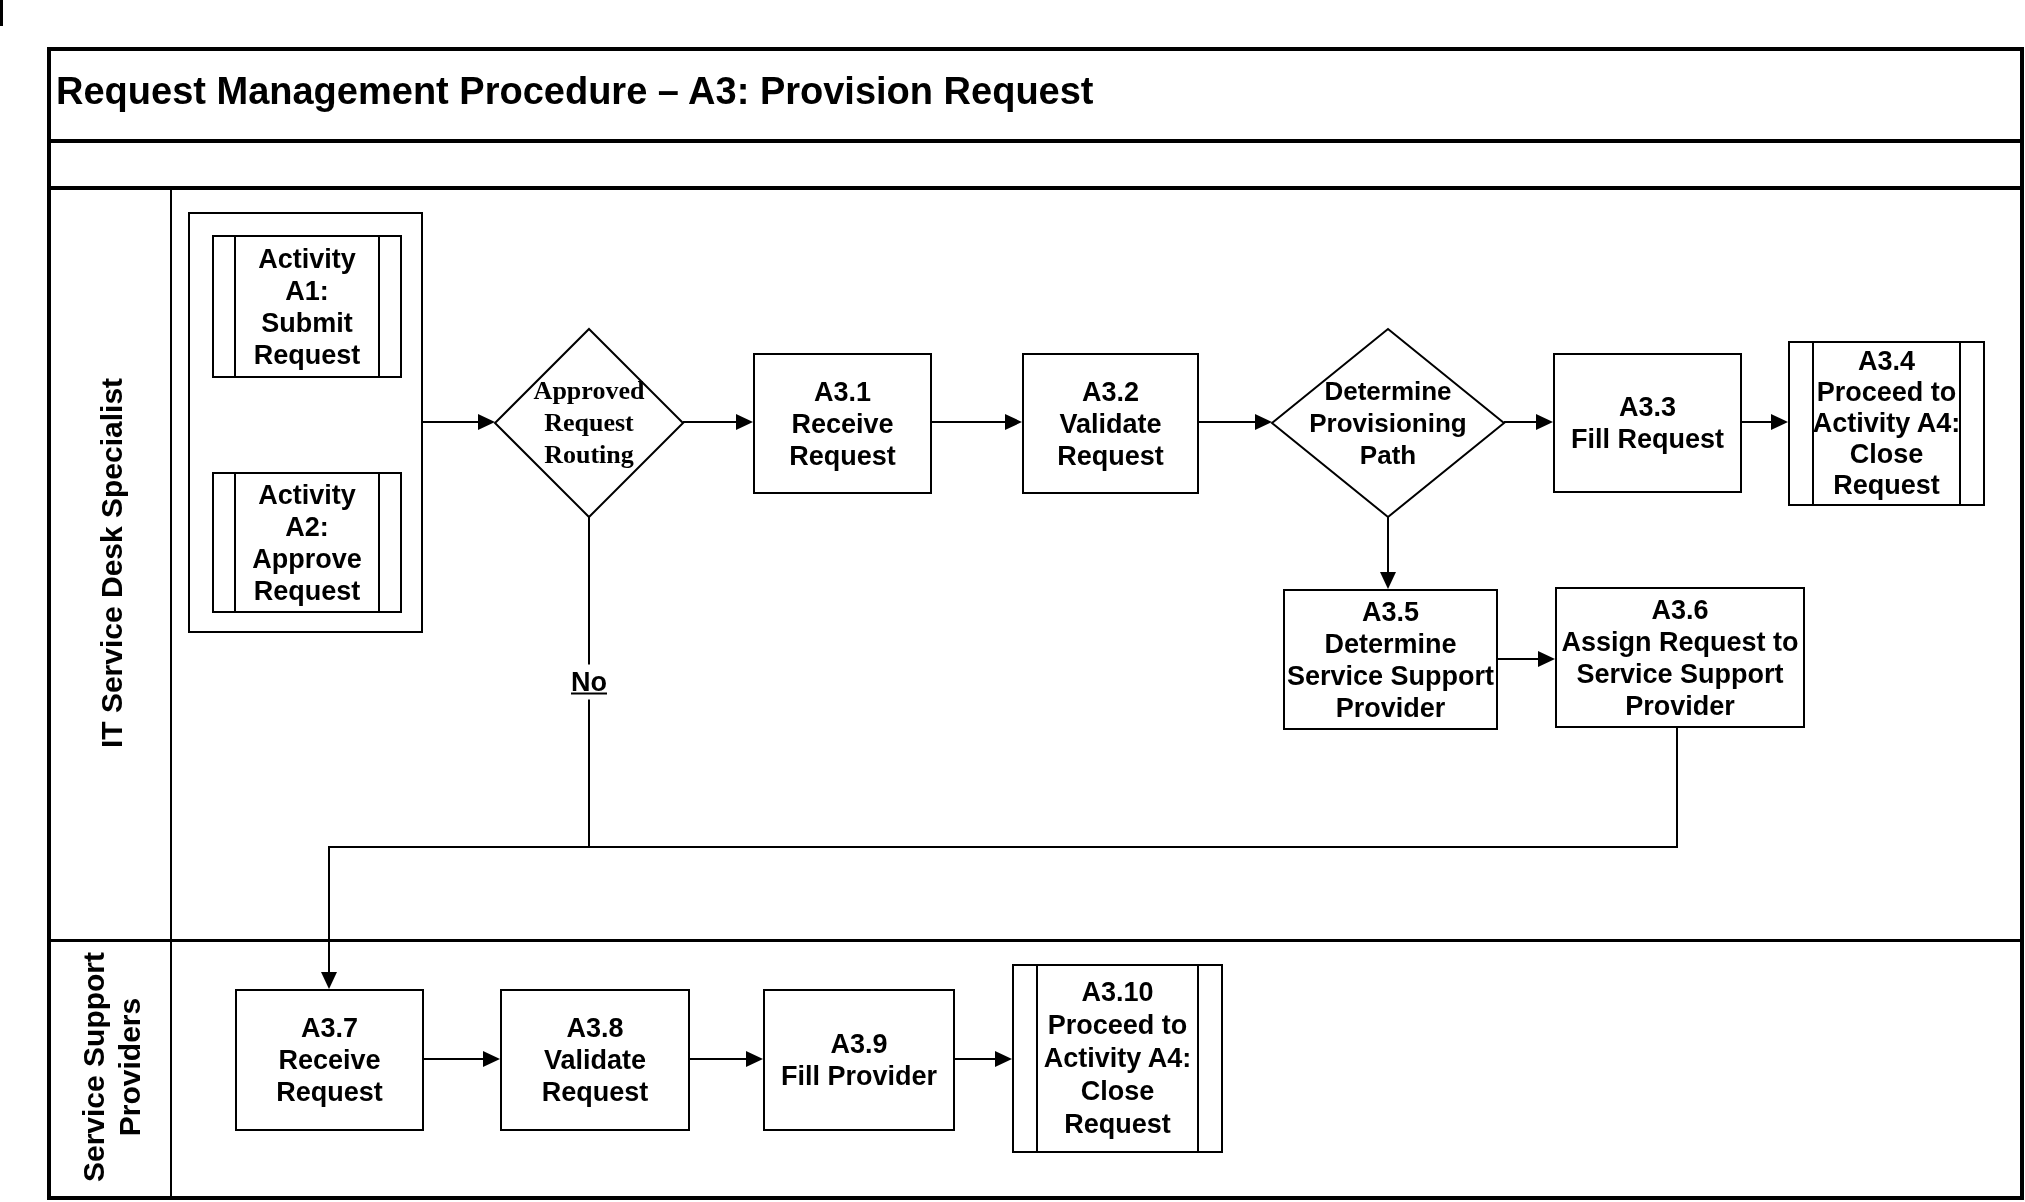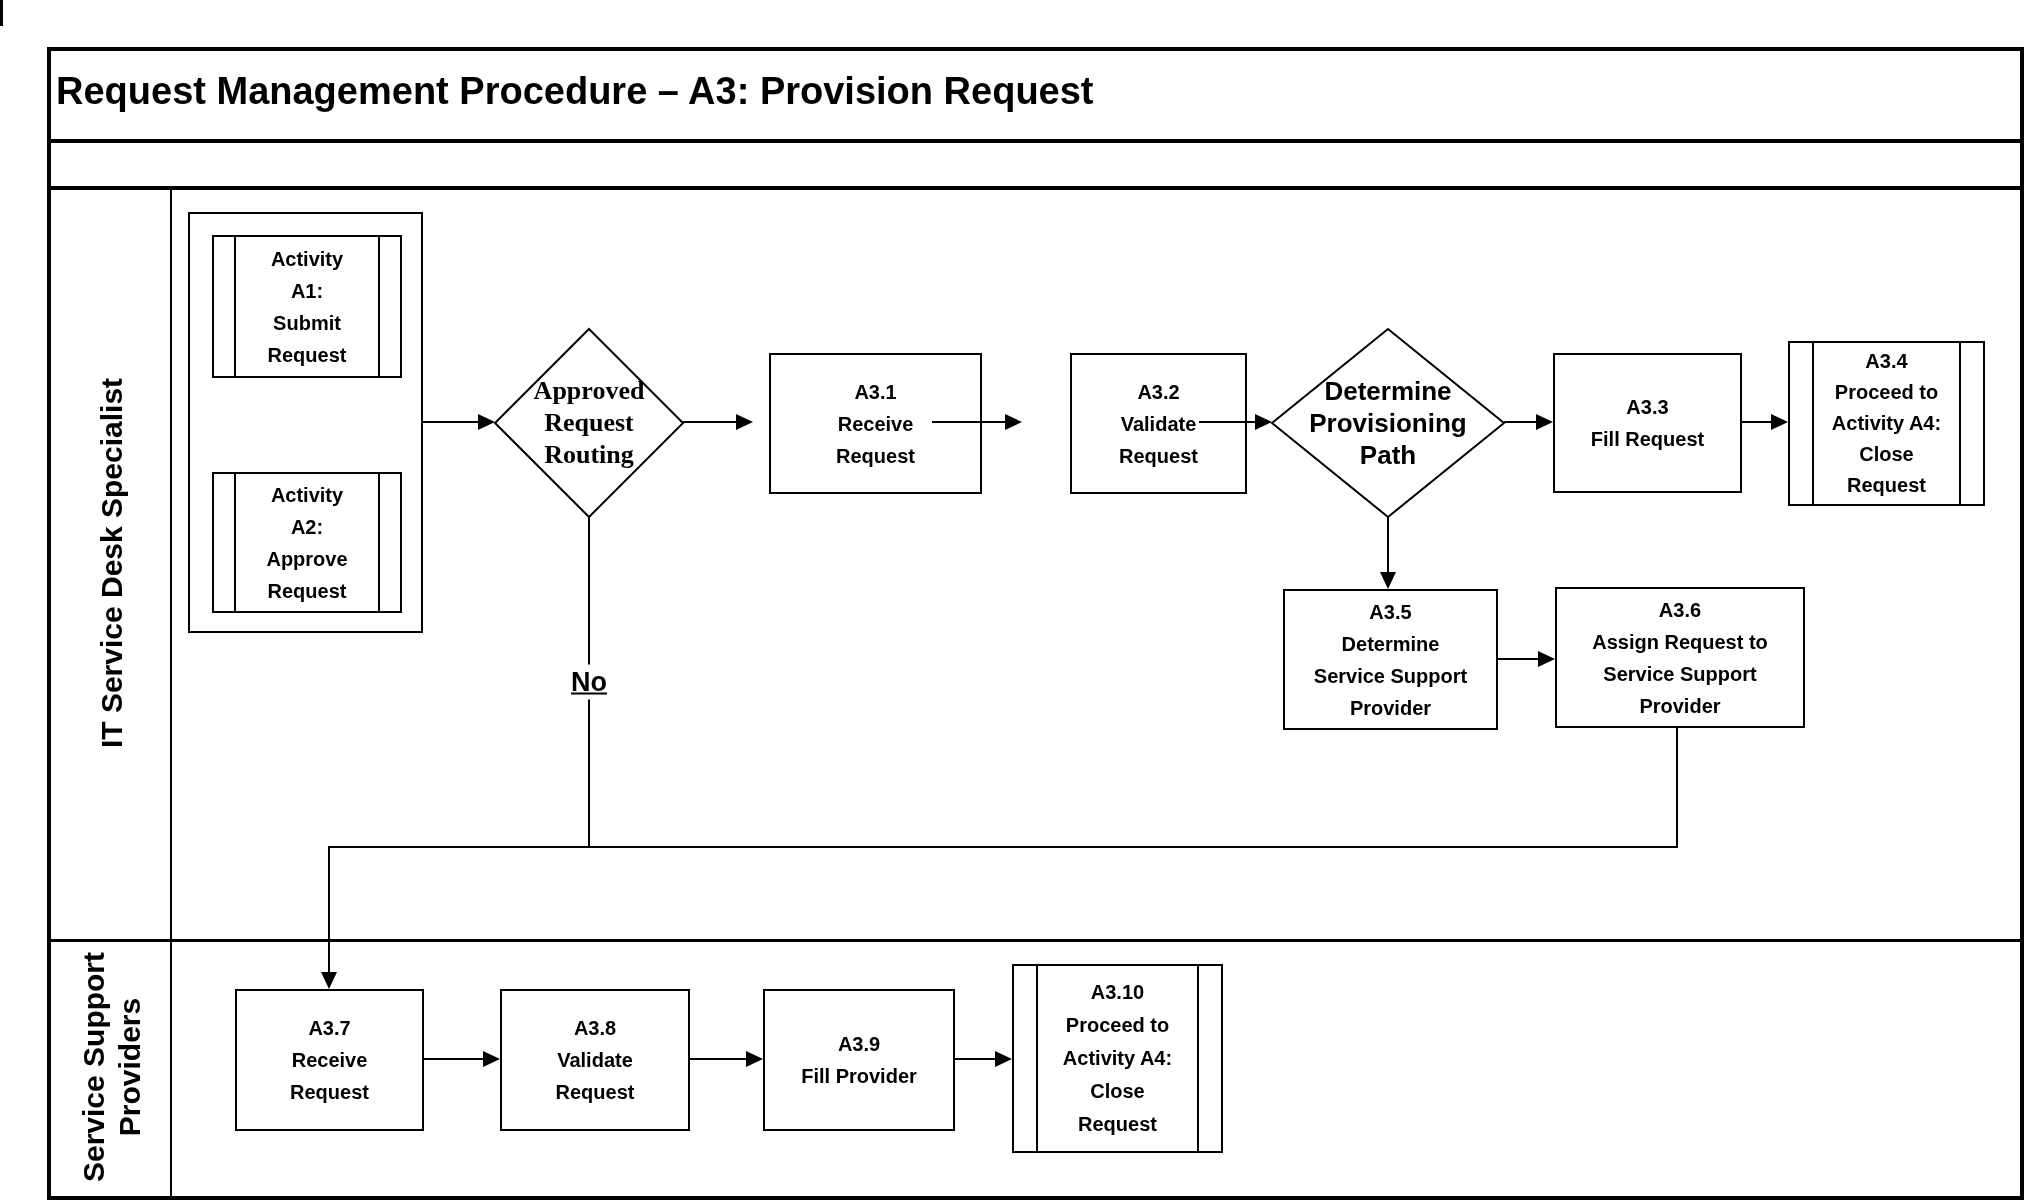--- a/index.html
+++ b/index.html
@@ -5,21 +5,21 @@
   html,body{margin:0;padding:0;background:#ffffff;}
   #canvas{
     position:relative;width:2025px;height:1202px;background:#ffffff;
     font-family:"Liberation Sans","DejaVu Sans",sans-serif;
     color:#000;overflow:hidden;padding-left:33px;
   }
   .hline,.vline{position:absolute;background:#000;}
   .box{
     position:absolute;border:2px solid #000;background:#fff;
     display:flex;align-items:center;justify-content:center;text-align:center;
-    font-weight:bold;font-size:20px;line-height:32px;white-space:pre-line;
+    font-weight:bold;font-size:27px;line-height:32px;white-space:pre-line;
     box-sizing:border-box;
   }
   .groupbox{position:absolute;border:2px solid #000;background:#fff;box-sizing:border-box;}
   .bar{position:absolute;top:0;bottom:0;width:2px;background:#000;}
   .diamond-wrap{position:absolute;}
   .diamond-label{
     position:absolute;inset:0;display:flex;align-items:center;justify-content:center;
     text-align:center;font-weight:bold;font-size:26px;line-height:32px;white-space:pre-line;
   }
   .arrow-right{
@@ -90,27 +90,27 @@
 
   <div class="diamond-wrap" style="left:493px;top:327px;width:192px;height:192px;font-family:Liberation Serif, serif;">
     <svg width="192" height="192">
       <polygon points="96,2 190,96 96,190 2,96" fill="#ffffff" stroke="#000000" stroke-width="2"></polygon>
     </svg>
     <div class="diamond-label">Approved
 Request
 Routing</div>
   </div>
 
-  <div class="box" style="left:753px;top:353px;width:213px;height:141px;margin-left:16px;">
+  <div class="box" style="left:753px;top:353px;width:179px;height:141px;">
     <span>A3.1
 Receive
 Request</span>
   </div>
 
-  <div class="box" style="left:1070px;top:353px;width:177px;height:141px;">
+  <div class="box" style="left:1022px;top:353px;width:177px;height:141px;">
     <span>A3.2
 Validate
 Request</span>
   </div>
 
   <div class="diamond-wrap" style="left:1270px;top:327px;width:236px;height:192px;">
     <svg width="236" height="192">
       <polygon points="118,2 234,96 118,190 2,96" fill="#ffffff" stroke="#000000" stroke-width="2"></polygon>
     </svg>
     <div class="diamond-label">Determine

